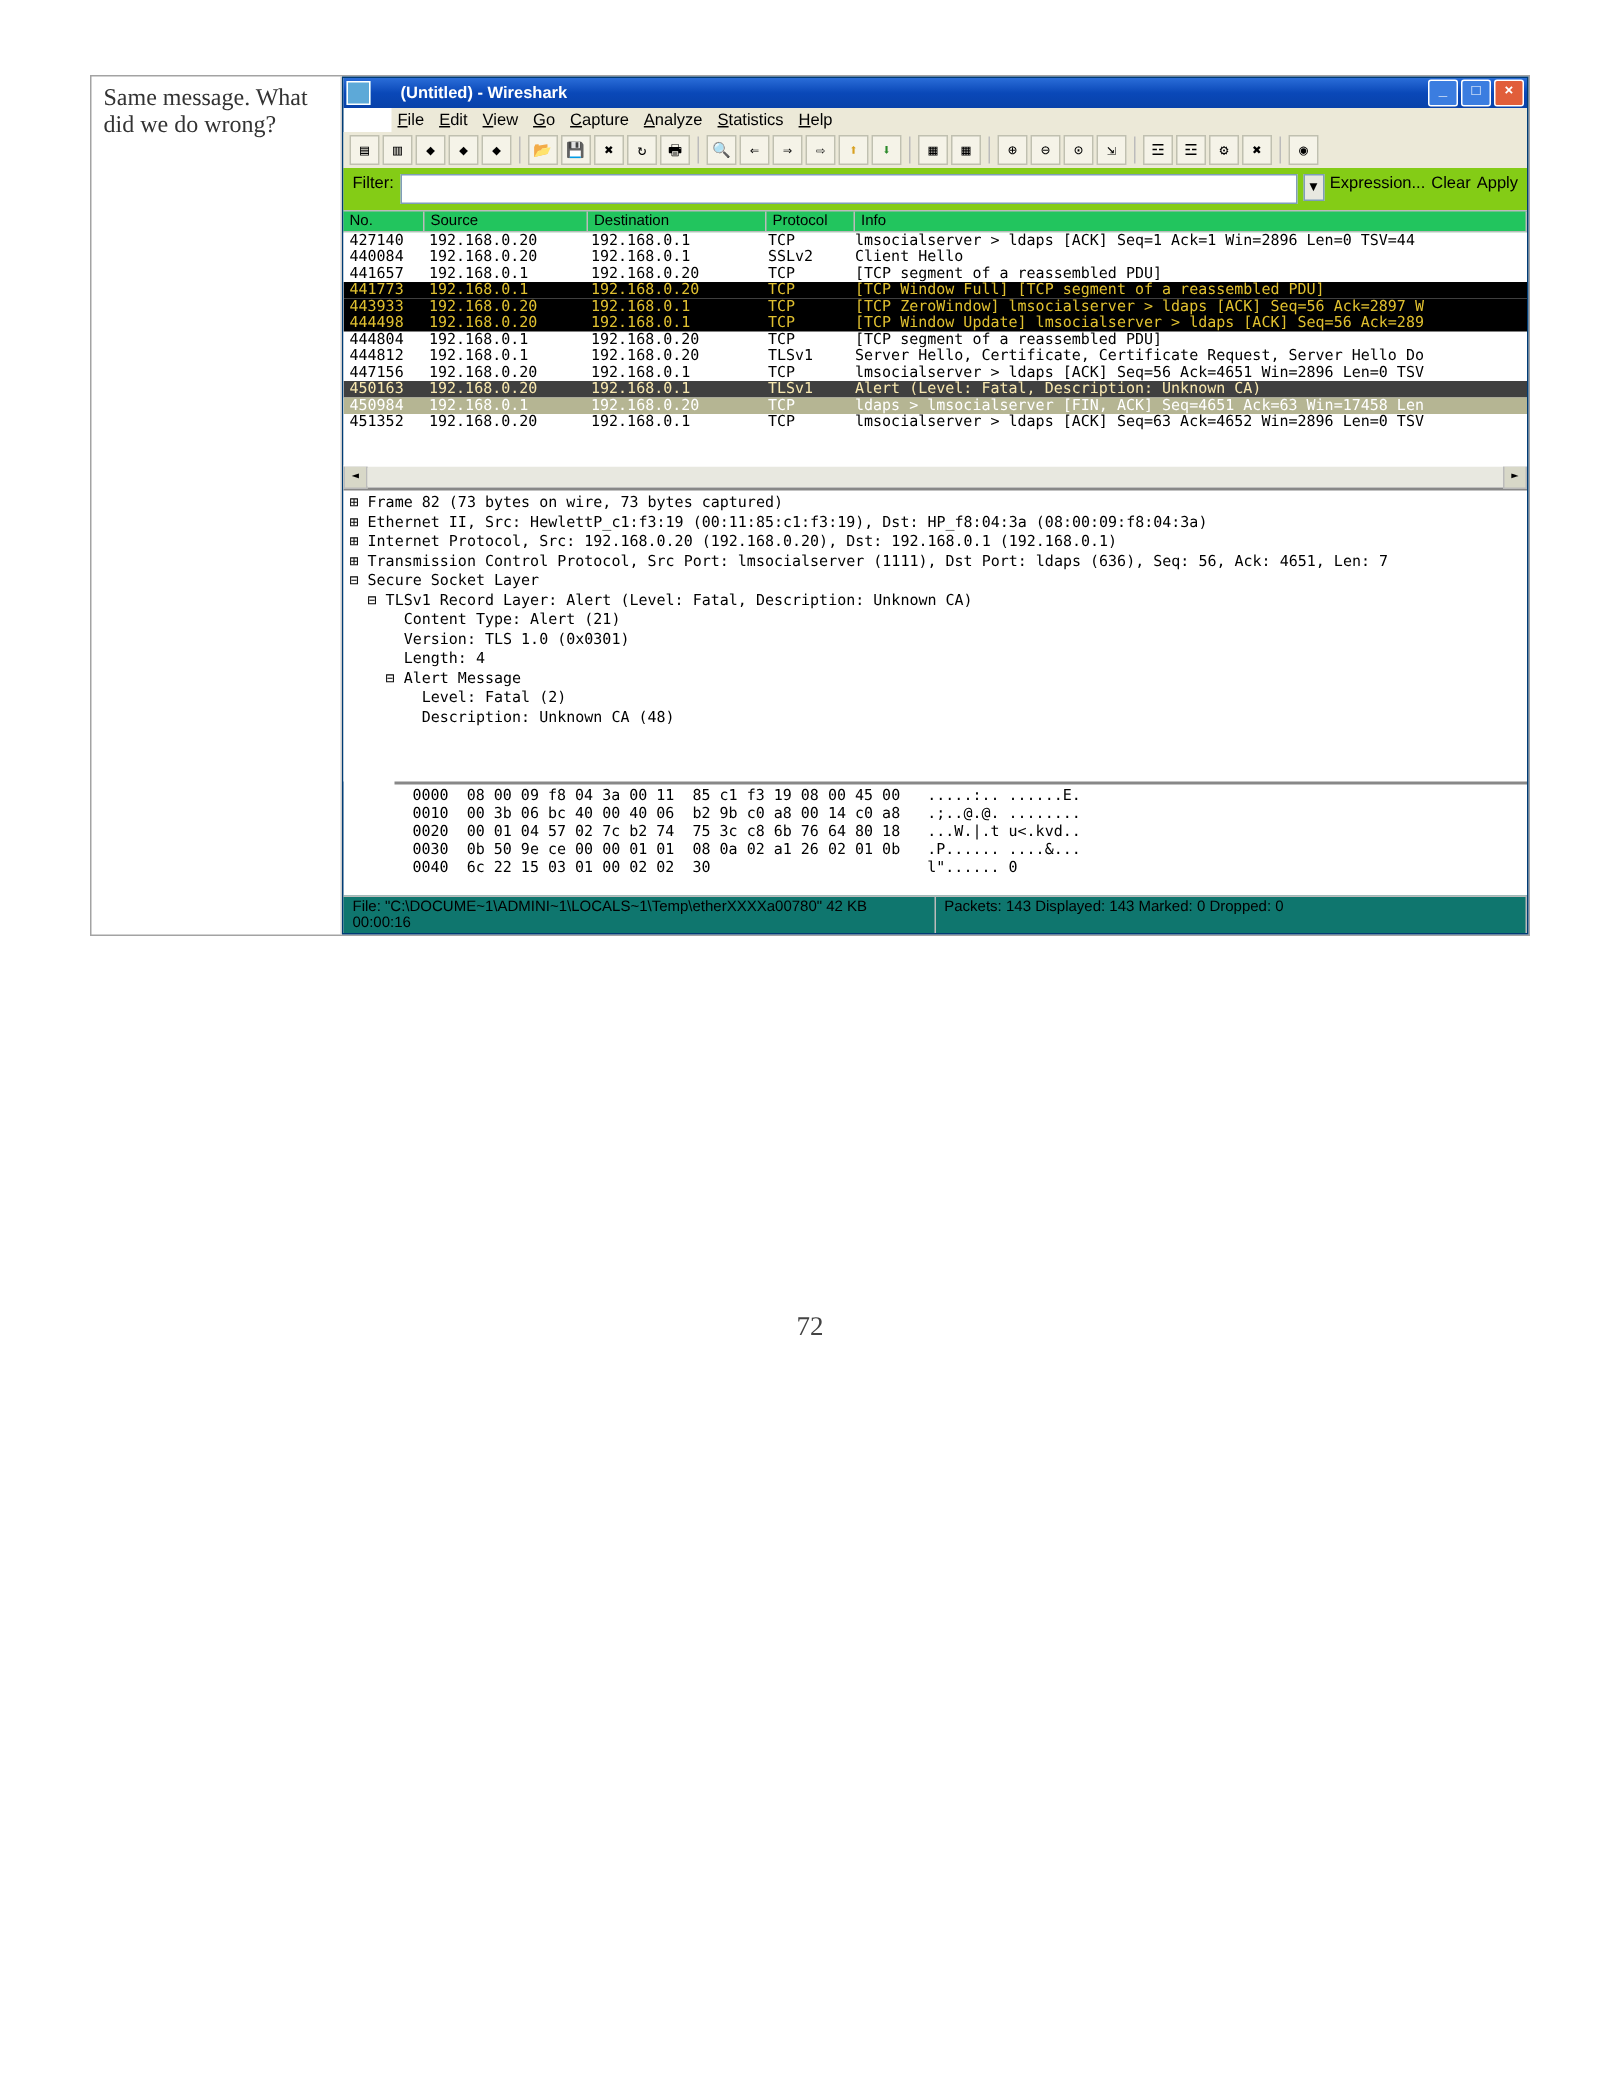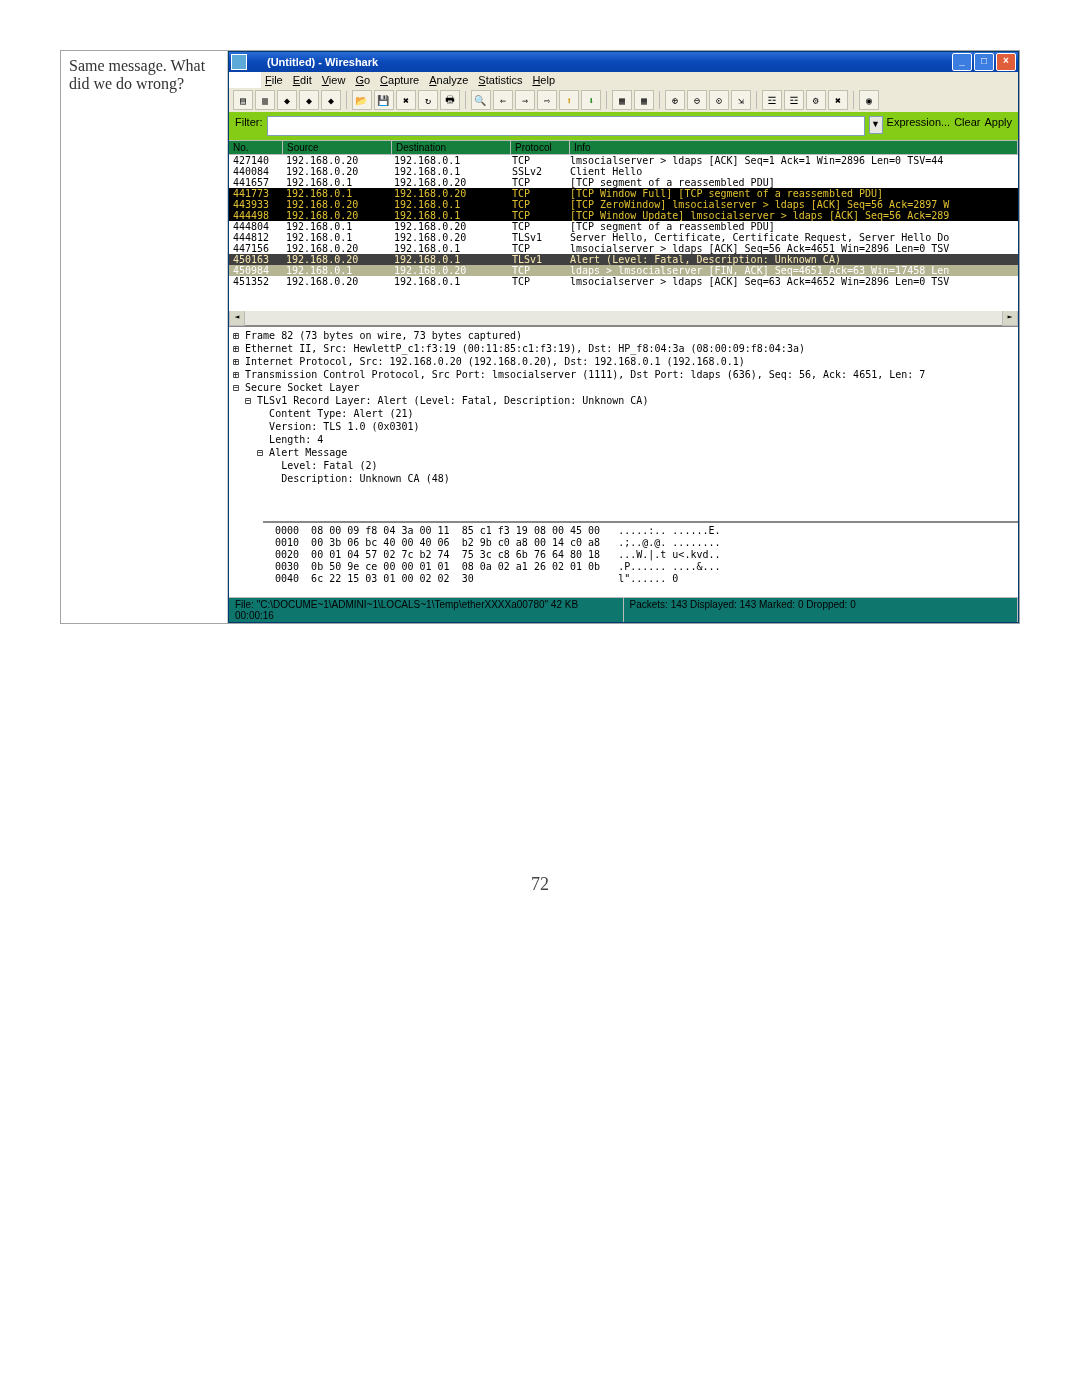--- a/index.html
+++ b/index.html
@@ -115,21 +115,21 @@
     background: #e8e8e0;
     text-align: center;
     line-height: 14px;
     font-size: 9px;
   }
   .packet-header, .packet-row {
     display: flex;
     white-space: nowrap;
   }
   .packet-header {
-    background: #15803d;
+    background: #22c55e;
     border-top: 1px solid #bbb;
     border-bottom: 1px solid #bbb;
     font-family: Tahoma, sans-serif;
     font-size: 10px;
   }
   .packet-header > div {
     border-right: 1px solid #bbb;
     padding: 1px 4px;
     overflow: hidden;
   }

